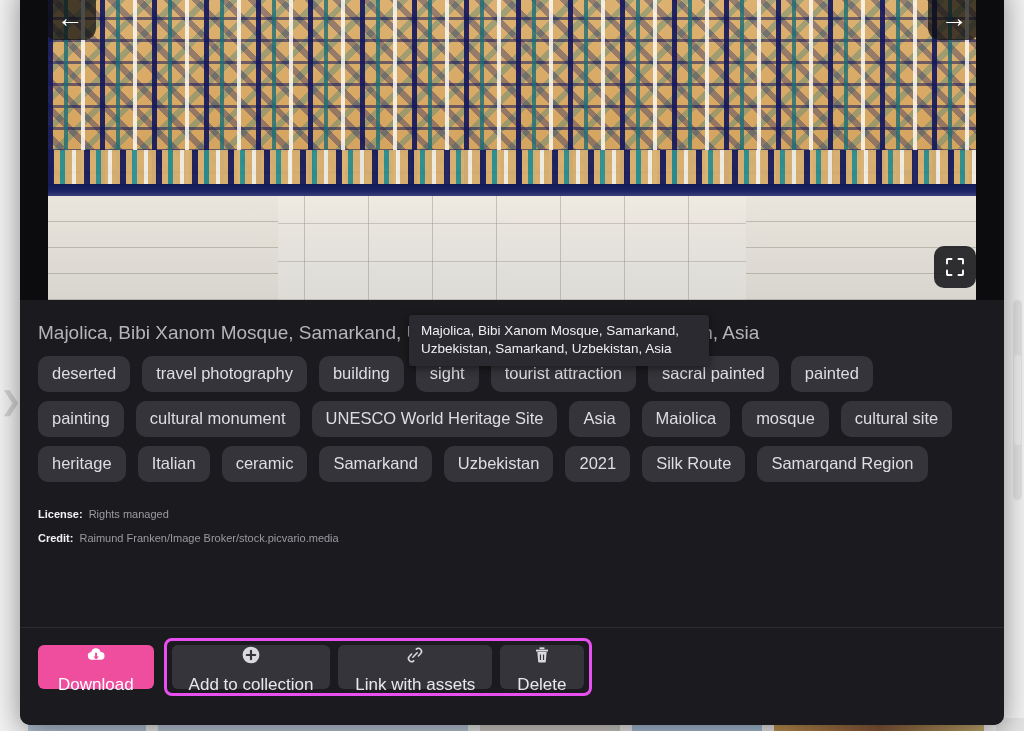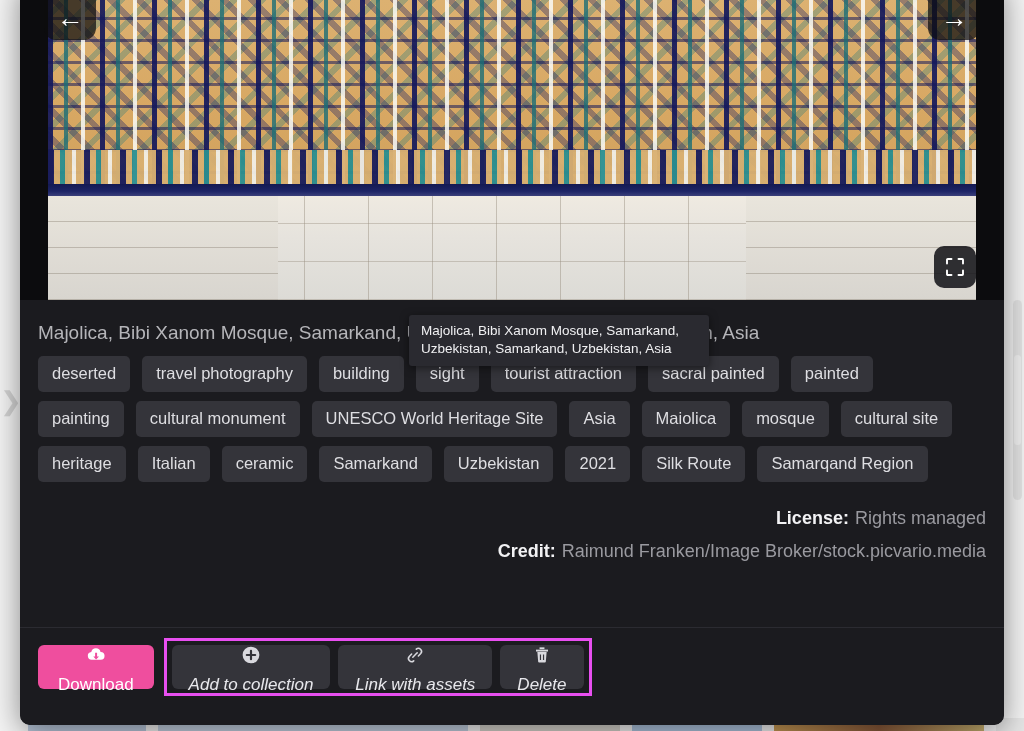--- a/index.html
+++ b/index.html
@@ -187,31 +187,30 @@
     display: flex; flex-wrap: wrap;
     gap: 9px 12px;
     margin: 6px 0 0 0;
     width: 920px;
   }
   .tag {
     background: #34343a;
     color: #dedee2;
     font-size: 16.5px;
     padding: 8px 14px 9px 14px;
-    border-radius: 5px;
+    border-radius: 10px;
     white-space: nowrap;
     cursor: pointer;
   }
 
   #meta { margin-top: 26px; }
   .meta-row {
-    font-size: 18px;
+    font-size: 11px;
     margin-bottom: 12px;
     color: #9a9aa0;
-    text-align: right;
   }
   .meta-label {
     color: #f2f2f4; font-weight: bold; margin-right: 6px;
   }
 
   
   #action-bar {
     position: absolute; left: 0; bottom: 20px;
     width: 984px; height: 78px;
     border-top: 1px solid #2b2b31;
@@ -232,23 +231,22 @@
   }
   #btn-download {
     background: #ef4e9e;
     color: #ffffff;
     padding: 0 20px;
     margin-right: 10px;
   }
   #highlight-group {
     display: flex; align-items: flex-start; gap: 8px;
     border: 3px solid #e84ff0;
-    border-radius: 0;
+    border-radius: 8px;
     padding: 4px 5px;
-    font-style: italic;
   }
   .btn-icon { width: 20px; height: 20px; flex: 0 0 auto; display:block; }
 
   #modal-bottom-pad {
     position: absolute; left: 0; bottom: 0; width: 984px; height: 20px;
     background: #1b1b1f; border-radius: 0 0 10px 10px;
   }
 </style>
 </head>
 <body>

